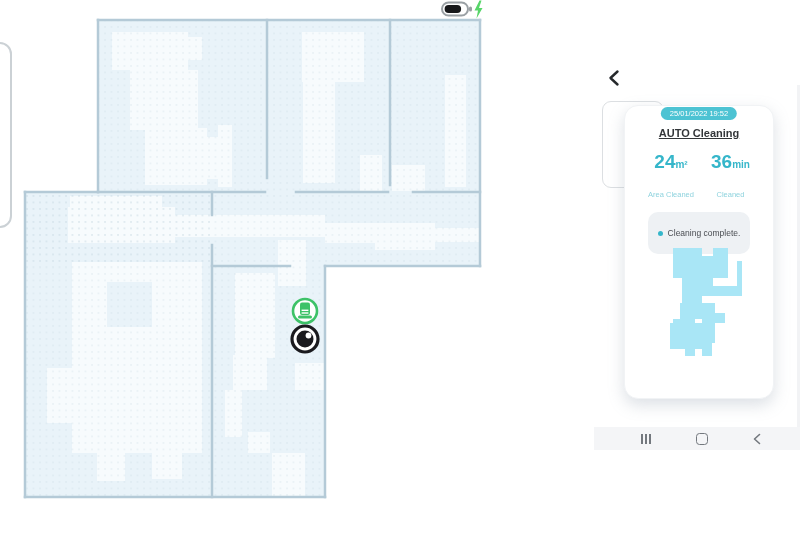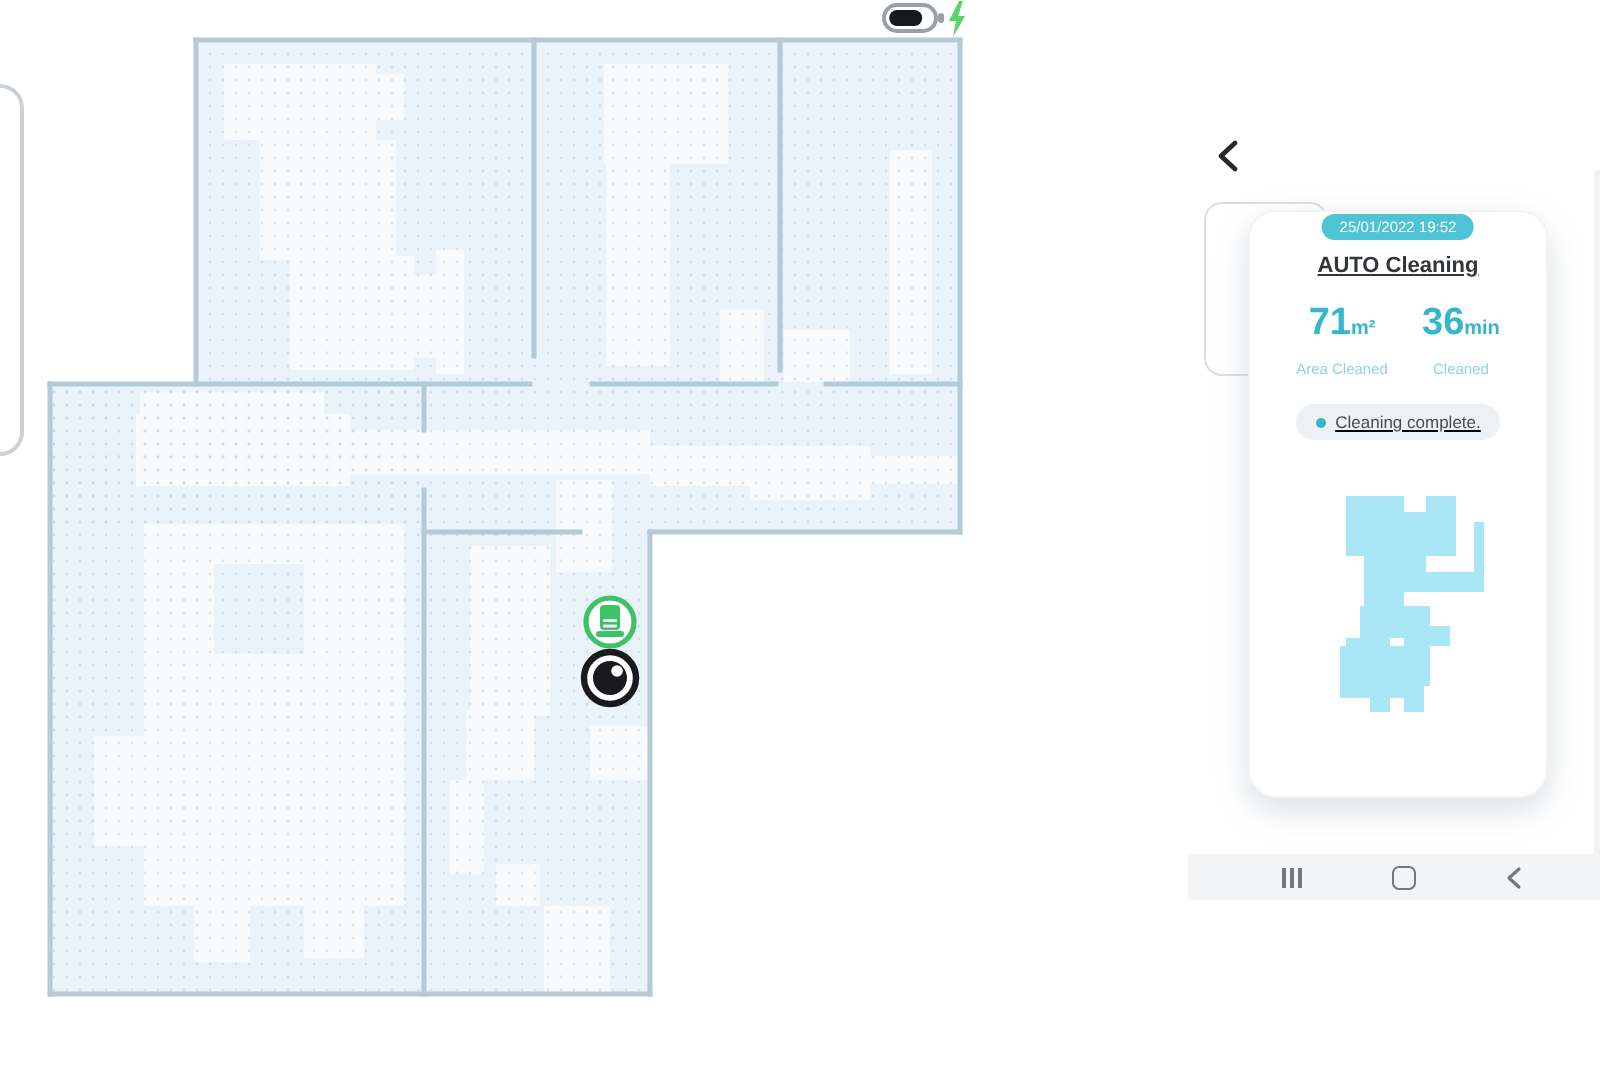--- a/index.html
+++ b/index.html
@@ -38,24 +38,24 @@
   .date-pill{
     position:absolute;top:1px;left:50%;transform:translateX(-50%);
     background:#4dc3d3;color:#ffffff;font-size:7.5px;line-height:13px;
     padding:0 9px;border-radius:8px;white-space:nowrap;
   }
   .card-title{margin-top:21px;font-size:11px;font-weight:bold;color:#333639;text-decoration:underline;}
   .stats-row{display:flex;justify-content:space-evenly;margin-top:13px;padding:0 6px;}
   .stat{display:flex;flex-direction:column;align-items:center;}
   .stat-value{font-size:19px;font-weight:bold;color:#35b6ca;line-height:20px;}
   .stat-unit{font-size:10px;font-weight:bold;}
-  .stat-label{font-size:7.5px;color:#8fd3de;margin-top:5px;}
+  .stat-label{font-size:7.5px;color:#8fd3de;margin-top:15px;}
   .status-pill{
     display:inline-flex;align-items:center;gap:5px;margin-top:13px;
-    background:#eef1f4;border-radius:10px;padding:4px 10px;text-decoration:underline;
+    background:#eef1f4;border-radius:10px;padding:16px 10px;
   }
   .status-dot{width:5px;height:5px;border-radius:50%;background:#35b6ca;}
   .status-text{font-size:8.5px;color:#4a4d52;}
   .thumb-map{position:absolute;left:0;top:140px;}
   
   .nav-bar{
     position:absolute;left:0;right:0;bottom:0;height:23px;background:#f4f5f7;
     display:flex;align-items:center;justify-content:space-between;padding:0 44px;
     box-sizing:border-box;
   }
@@ -182,21 +182,21 @@
   <div class="card-behind"></div>
 
   <div class="report-card">
     <div class="date-pill">25/01/2022 19:52</div>
 
     <div class="card-title">AUTO Cleaning</div>
 
     <div class="stats-row">
       <div class="stat">
         <div class="stat-value">
-          <span>71</span><span class="stat-unit">m²</span>
+          <span>24</span><span class="stat-unit">m²</span>
         </div>
         <div class="stat-label">Area Cleaned</div>
       </div>
       <div class="stat">
         <div class="stat-value">
           <span>36</span><span class="stat-unit">min</span>
         </div>
         <div class="stat-label">Cleaned</div>
       </div>
     </div>

